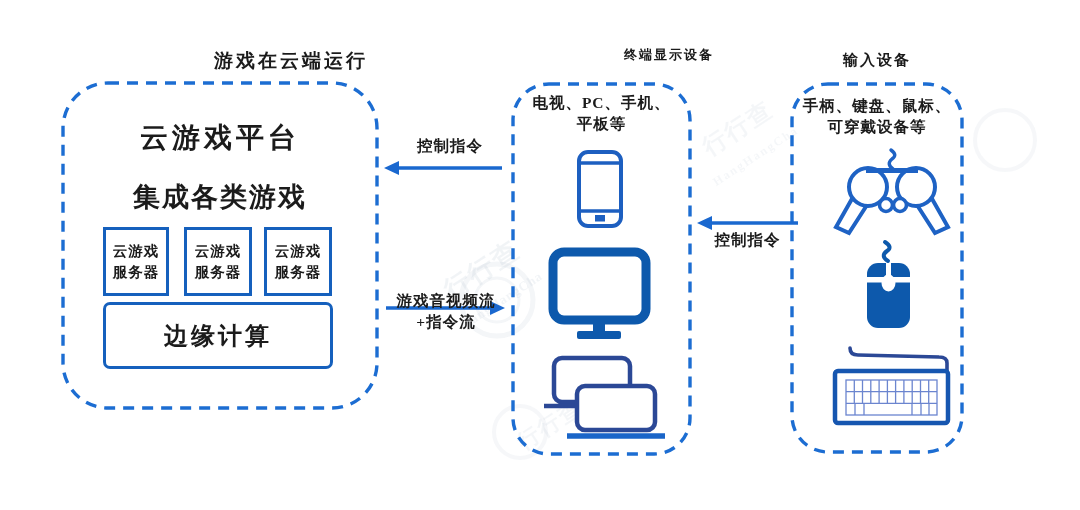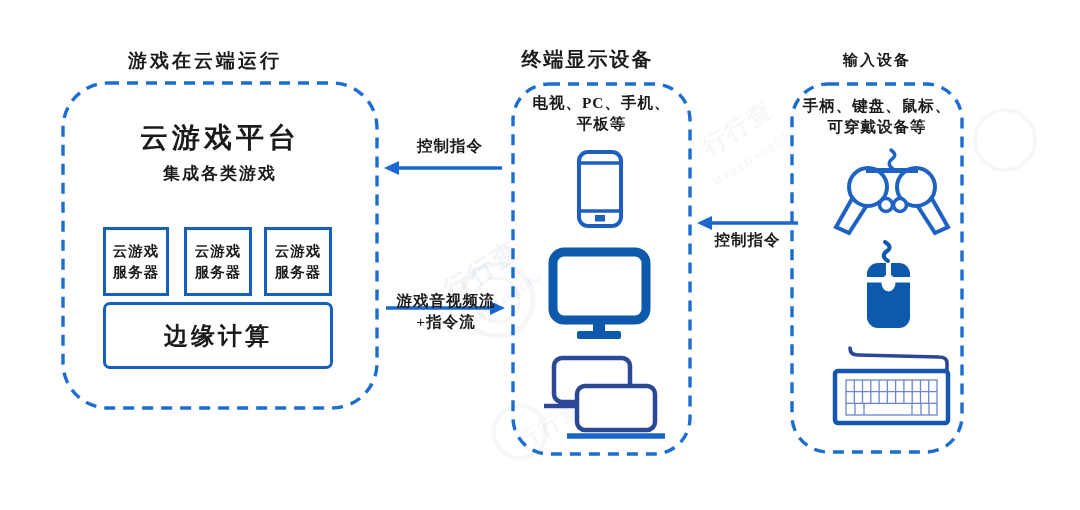--- a/index.html
+++ b/index.html
@@ -127,42 +127,42 @@
         <line x1="928.7" y1="380" x2="928.7" y2="403.4"></line>
         <line x1="855" y1="403.4" x2="855" y2="415"></line>
         <line x1="864" y1="403.4" x2="864" y2="415"></line>
         <line x1="912" y1="403.4" x2="912" y2="415"></line>
         <line x1="921" y1="403.4" x2="921" y2="415"></line>
         <line x1="929" y1="403.4" x2="929" y2="415"></line>
       </g>
     </g>
   </svg>
 
-  <div class="txt" style="left:48px;width:314px;top:48px;font-size:19px;letter-spacing:3px;">游戏在云端运行</div>
+  <div class="txt" style="left:54px;width:314px;top:48px;font-size:19px;letter-spacing:3px;text-align:right;">游戏在云端运行</div>
 
   <div class="txt" style="left:63px;width:314px;top:119px;font-size:28px;letter-spacing:4px;">云游戏平台</div>
 
-  <div class="txt" style="left:63px;width:314px;top:163px;font-size:17px;letter-spacing:2px;">集成各类游戏</div>
+  <div class="txt" style="left:63px;width:314px;top:179px;font-size:27px;letter-spacing:2px;">集成各类游戏</div>
 
   <div class="solidbox server" style="left:103px;top:227px;width:66px;height:69px;">
     <div><span>云游戏</span><br>
          <span>服务器</span></div>
   </div>
   <div class="solidbox server" style="left:184px;top:227px;width:68px;height:69px;">
     <div><span>云游戏</span><br>
          <span>服务器</span></div>
   </div>
   <div class="solidbox server" style="left:264px;top:227px;width:68px;height:69px;">
     <div><span>云游戏</span><br>
          <span>服务器</span></div>
   </div>
 
   <div class="solidbox edge" style="left:103px;top:302px;width:230px;height:67px;">边缘计算</div>
 
-  <div class="txt" style="left:491px;width:193px;top:46px;font-size:20px;letter-spacing:2px;">终端显示设备</div>
+  <div class="txt" style="left:521px;width:193px;top:46px;font-size:13px;letter-spacing:2px;text-align:right;">终端显示设备</div>
 
   <div class="txt" style="left:513px;width:177px;top:93px;font-size:15.5px;">
     <span>电视、PC、手机、</span><br>
     <span>平板等</span>
   </div>
 
   <div class="txt" style="left:792px;width:170px;top:50px;font-size:15px;letter-spacing:2px;">输入设备</div>
 
   <div class="txt" style="left:788px;width:178px;top:96px;font-size:15.5px;">
     <span>手柄、键盘、鼠标、</span><br>

